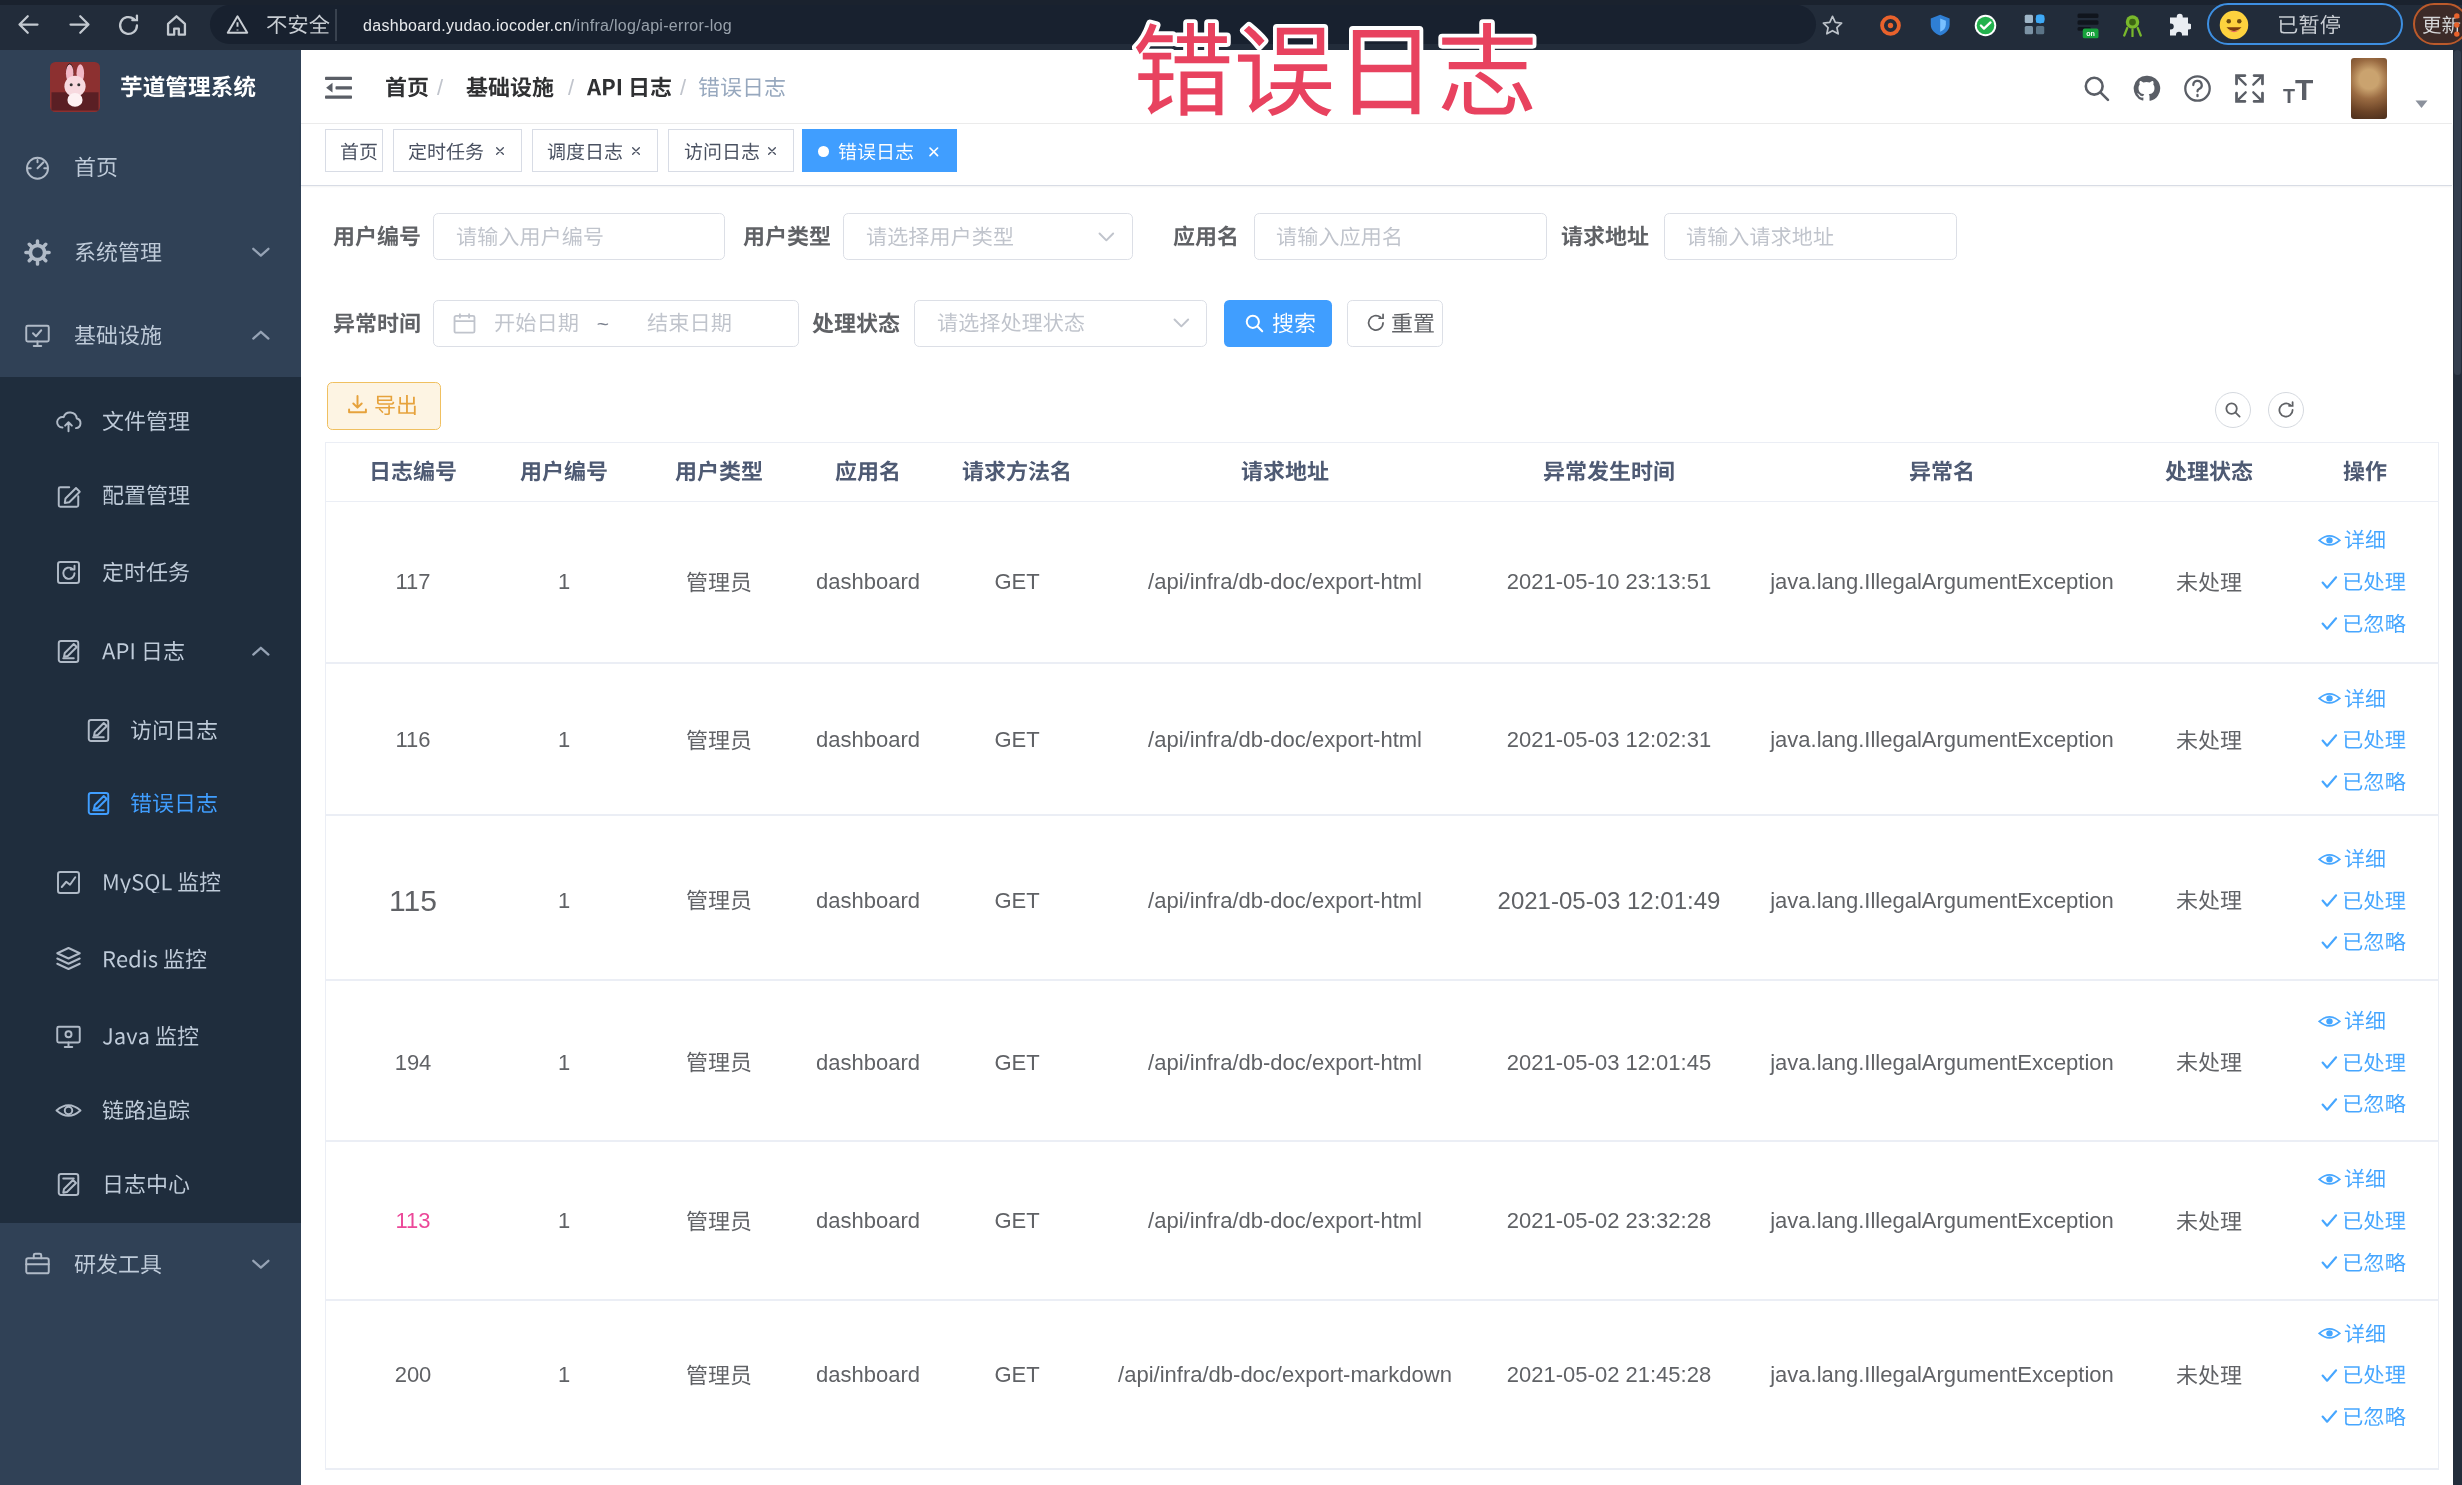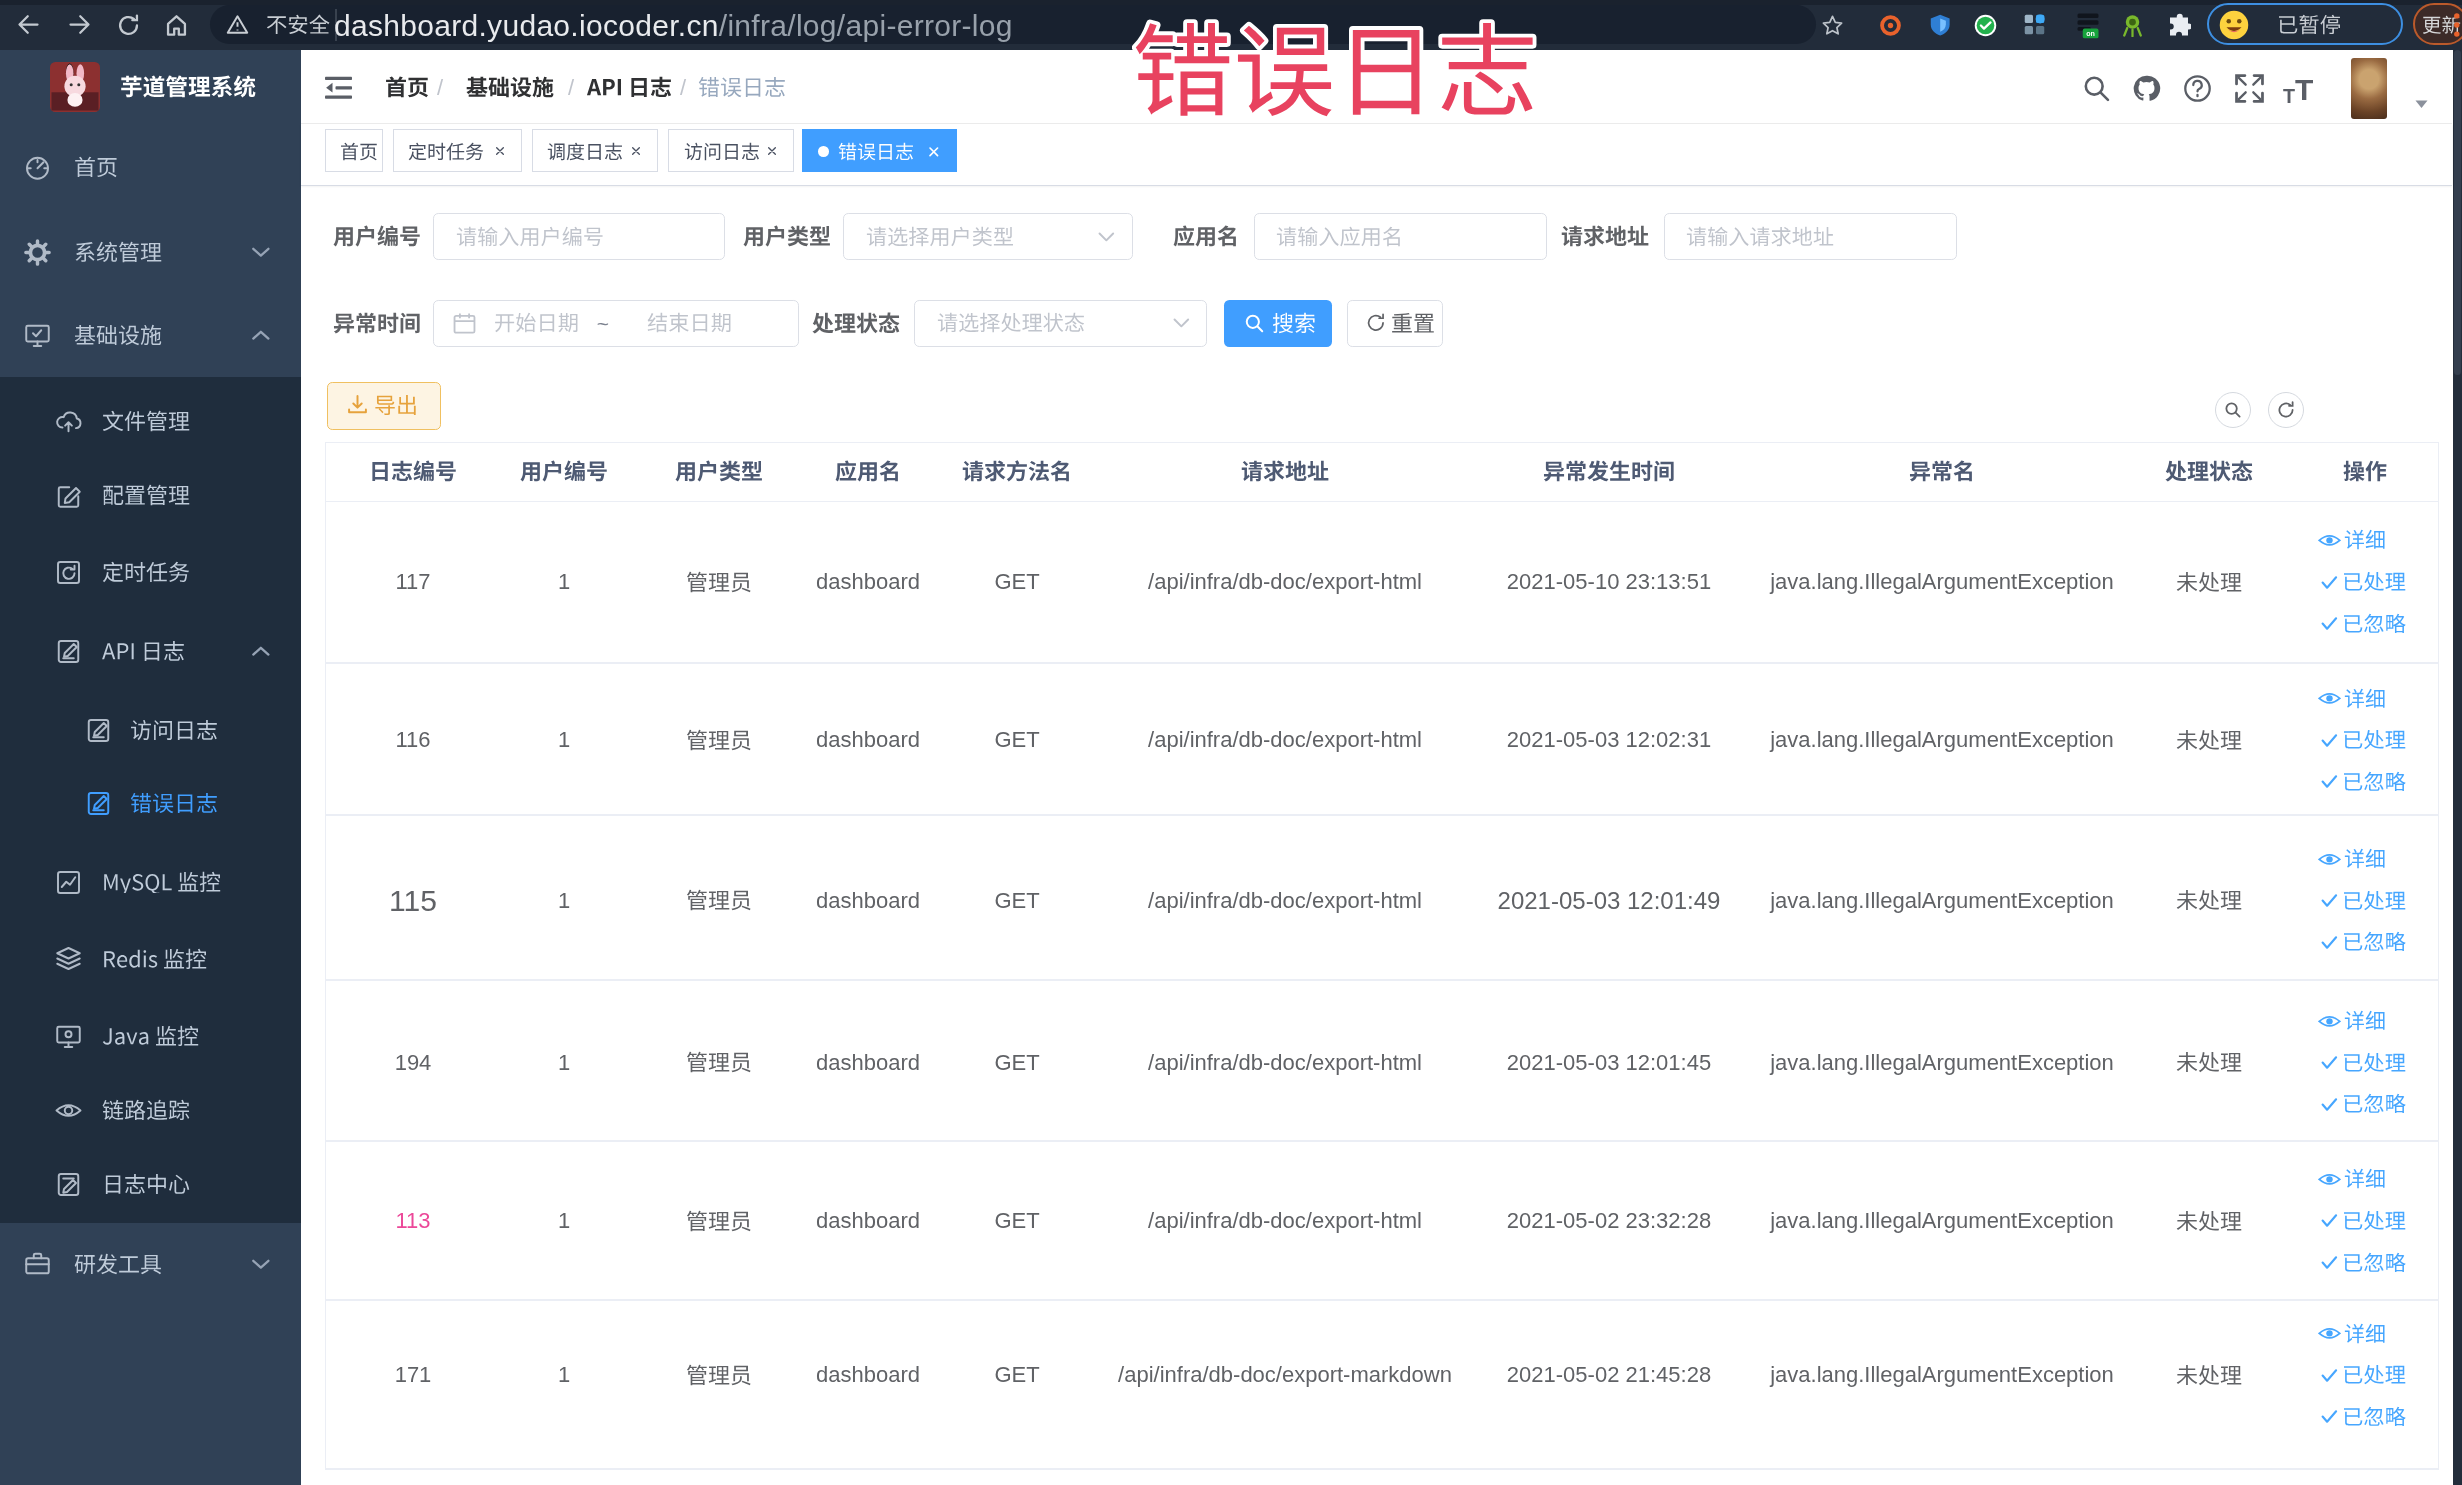--- a/index.html
+++ b/index.html
@@ -80,21 +80,21 @@
     </svg>
 <div class="abs" style="left:210px;top:5.3px;width:1606px;height:39px;background:#18212f;border-radius:19.7px"></div>
 <svg class="abs" style="left:226px;top:14.4px" width="23" height="21" viewBox="0 0 30 28" fill="none" stroke="#c9ced4" stroke-width="2.6" stroke-linejoin="round">
       <path d="M15 3 L28 25 H2 Z"></path>
       <path d="M15 11 v6 M15 20.5 v1.5"></path>
     </svg>
 <svg class="t" style="left:266px;top:14px;width:64px;height:21px;color:#c9ced4;" viewBox="0 0 3000 1000" preserveAspectRatio="none">
       <use href="#s_baq"></use>
     </svg>
 <div class="abs" style="left:335px;top:9px;width:1.5px;height:32px;background:#39424f"></div>
-<div class="lt" style="left:334px;transform:translate(0,-50%);top:26px;font-size:30px;color:#e8eaed;font-weight:400;letter-spacing:0.3px"><span style="color:#e8eaed">dashboard.yudao.iocoder.cn</span><span style="color:#98a1ab">/infra/log/api-error-log</span></div>
+<div class="lt" style="left:363px;transform:translate(0,-50%);top:26px;font-size:16px;color:#e8eaed;font-weight:400;letter-spacing:0.3px"><span style="color:#e8eaed">dashboard.yudao.iocoder.cn</span><span style="color:#98a1ab">/infra/log/api-error-log</span></div>
 <svg class="abs" style="left:1821px;top:13.6px" width="23" height="23" viewBox="0 0 24 24" fill="none" stroke="#bdc3ca" stroke-width="1.8" stroke-linejoin="round">
       <path d="M12 2.5 l2.9 6.2 6.6.8 -4.9 4.6 1.3 6.6 -5.9-3.3 -5.9 3.3 1.3-6.6 -4.9-4.6 6.6-.8 Z"></path>
     </svg>
 <svg class="abs" style="left:1879px;top:13.6px" width="23" height="23" viewBox="0 0 30 30">
       <circle cx="15" cy="15" r="11" fill="none" stroke="#e8622c" stroke-width="5"></circle>
       <circle cx="15" cy="15" r="3.5" fill="#e8622c"></circle>
     </svg>
 <svg class="abs" style="left:1930px;top:14.4px" width="20.4" height="22" viewBox="0 0 27 29">
       <path d="M13.5 1 L26 6 V14 C26 21 21 26 13.5 28.5 C6 26 1 21 1 14 V6 Z" fill="#2f7fd4"></path>
       <path d="M13.5 6 L21 9 V14 C21 18.5 18 21.8 13.5 23.5 Z" fill="#79c0ff"></path>
@@ -650,21 +650,21 @@
 <svg class="t" style="left:2342px;top:1210px;width:64px;height:21px;color:#46a6ff;" viewBox="0 0 3000 1000" preserveAspectRatio="none">
       <use href="#s_ycl"></use>
     </svg>
 <svg class="abs" style="left:2321px;top:1255px" width="16.7" height="15" viewBox="0 0 22 20" fill="none" stroke="#46a6ff" stroke-width="2.8" stroke-linecap="round" stroke-linejoin="round">
       <path d="M2 10 L8 17 L20 3"></path>
     </svg>
 <svg class="t" style="left:2342px;top:1252px;width:64px;height:21px;color:#46a6ff;" viewBox="0 0 3000 1000" preserveAspectRatio="none">
       <use href="#s_yhl"></use>
     </svg>
 <div class="abs" style="left:325px;top:1299px;width:2113px;height:1.5px;background:#ebeef5"></div>
-<div class="lt" style="left:413px;transform:translate(-50%,-50%);top:1375px;font-size:22px;color:#606266;font-weight:400;">171</div>
+<div class="lt" style="left:413px;transform:translate(-50%,-50%);top:1375px;font-size:22px;color:#606266;font-weight:400;">200</div>
 <div class="lt" style="left:564px;transform:translate(-50%,-50%);top:1375px;font-size:22px;color:#606266;font-weight:400;">1</div>
 <svg class="t" style="left:686px;top:1364px;width:66px;height:22px;color:#606266;" viewBox="0 0 3000 1000" preserveAspectRatio="none">
       <use href="#s_gly"></use>
     </svg>
 <div class="lt" style="left:868px;transform:translate(-50%,-50%);top:1375px;font-size:22px;color:#606266;font-weight:400;">dashboard</div>
 <div class="lt" style="left:1017px;transform:translate(-50%,-50%);top:1375px;font-size:22px;color:#606266;font-weight:400;">GET</div>
 <div class="lt" style="left:1285px;transform:translate(-50%,-50%);top:1375px;font-size:22px;color:#606266;font-weight:400;">/api/infra/db-doc/export-markdown</div>
 <div class="lt" style="left:1609px;transform:translate(-50%,-50%);top:1375px;font-size:22px;color:#606266;font-weight:400;text-align:right;">2021-05-02 21:45:28</div>
 <div class="lt" style="left:1942px;transform:translate(-50%,-50%);top:1375px;font-size:22px;color:#606266;font-weight:400;">java.lang.IllegalArgumentException</div>
 <svg class="t" style="left:2176px;top:1364px;width:66px;height:22px;color:#606266;" viewBox="0 0 3000 1000" preserveAspectRatio="none">

